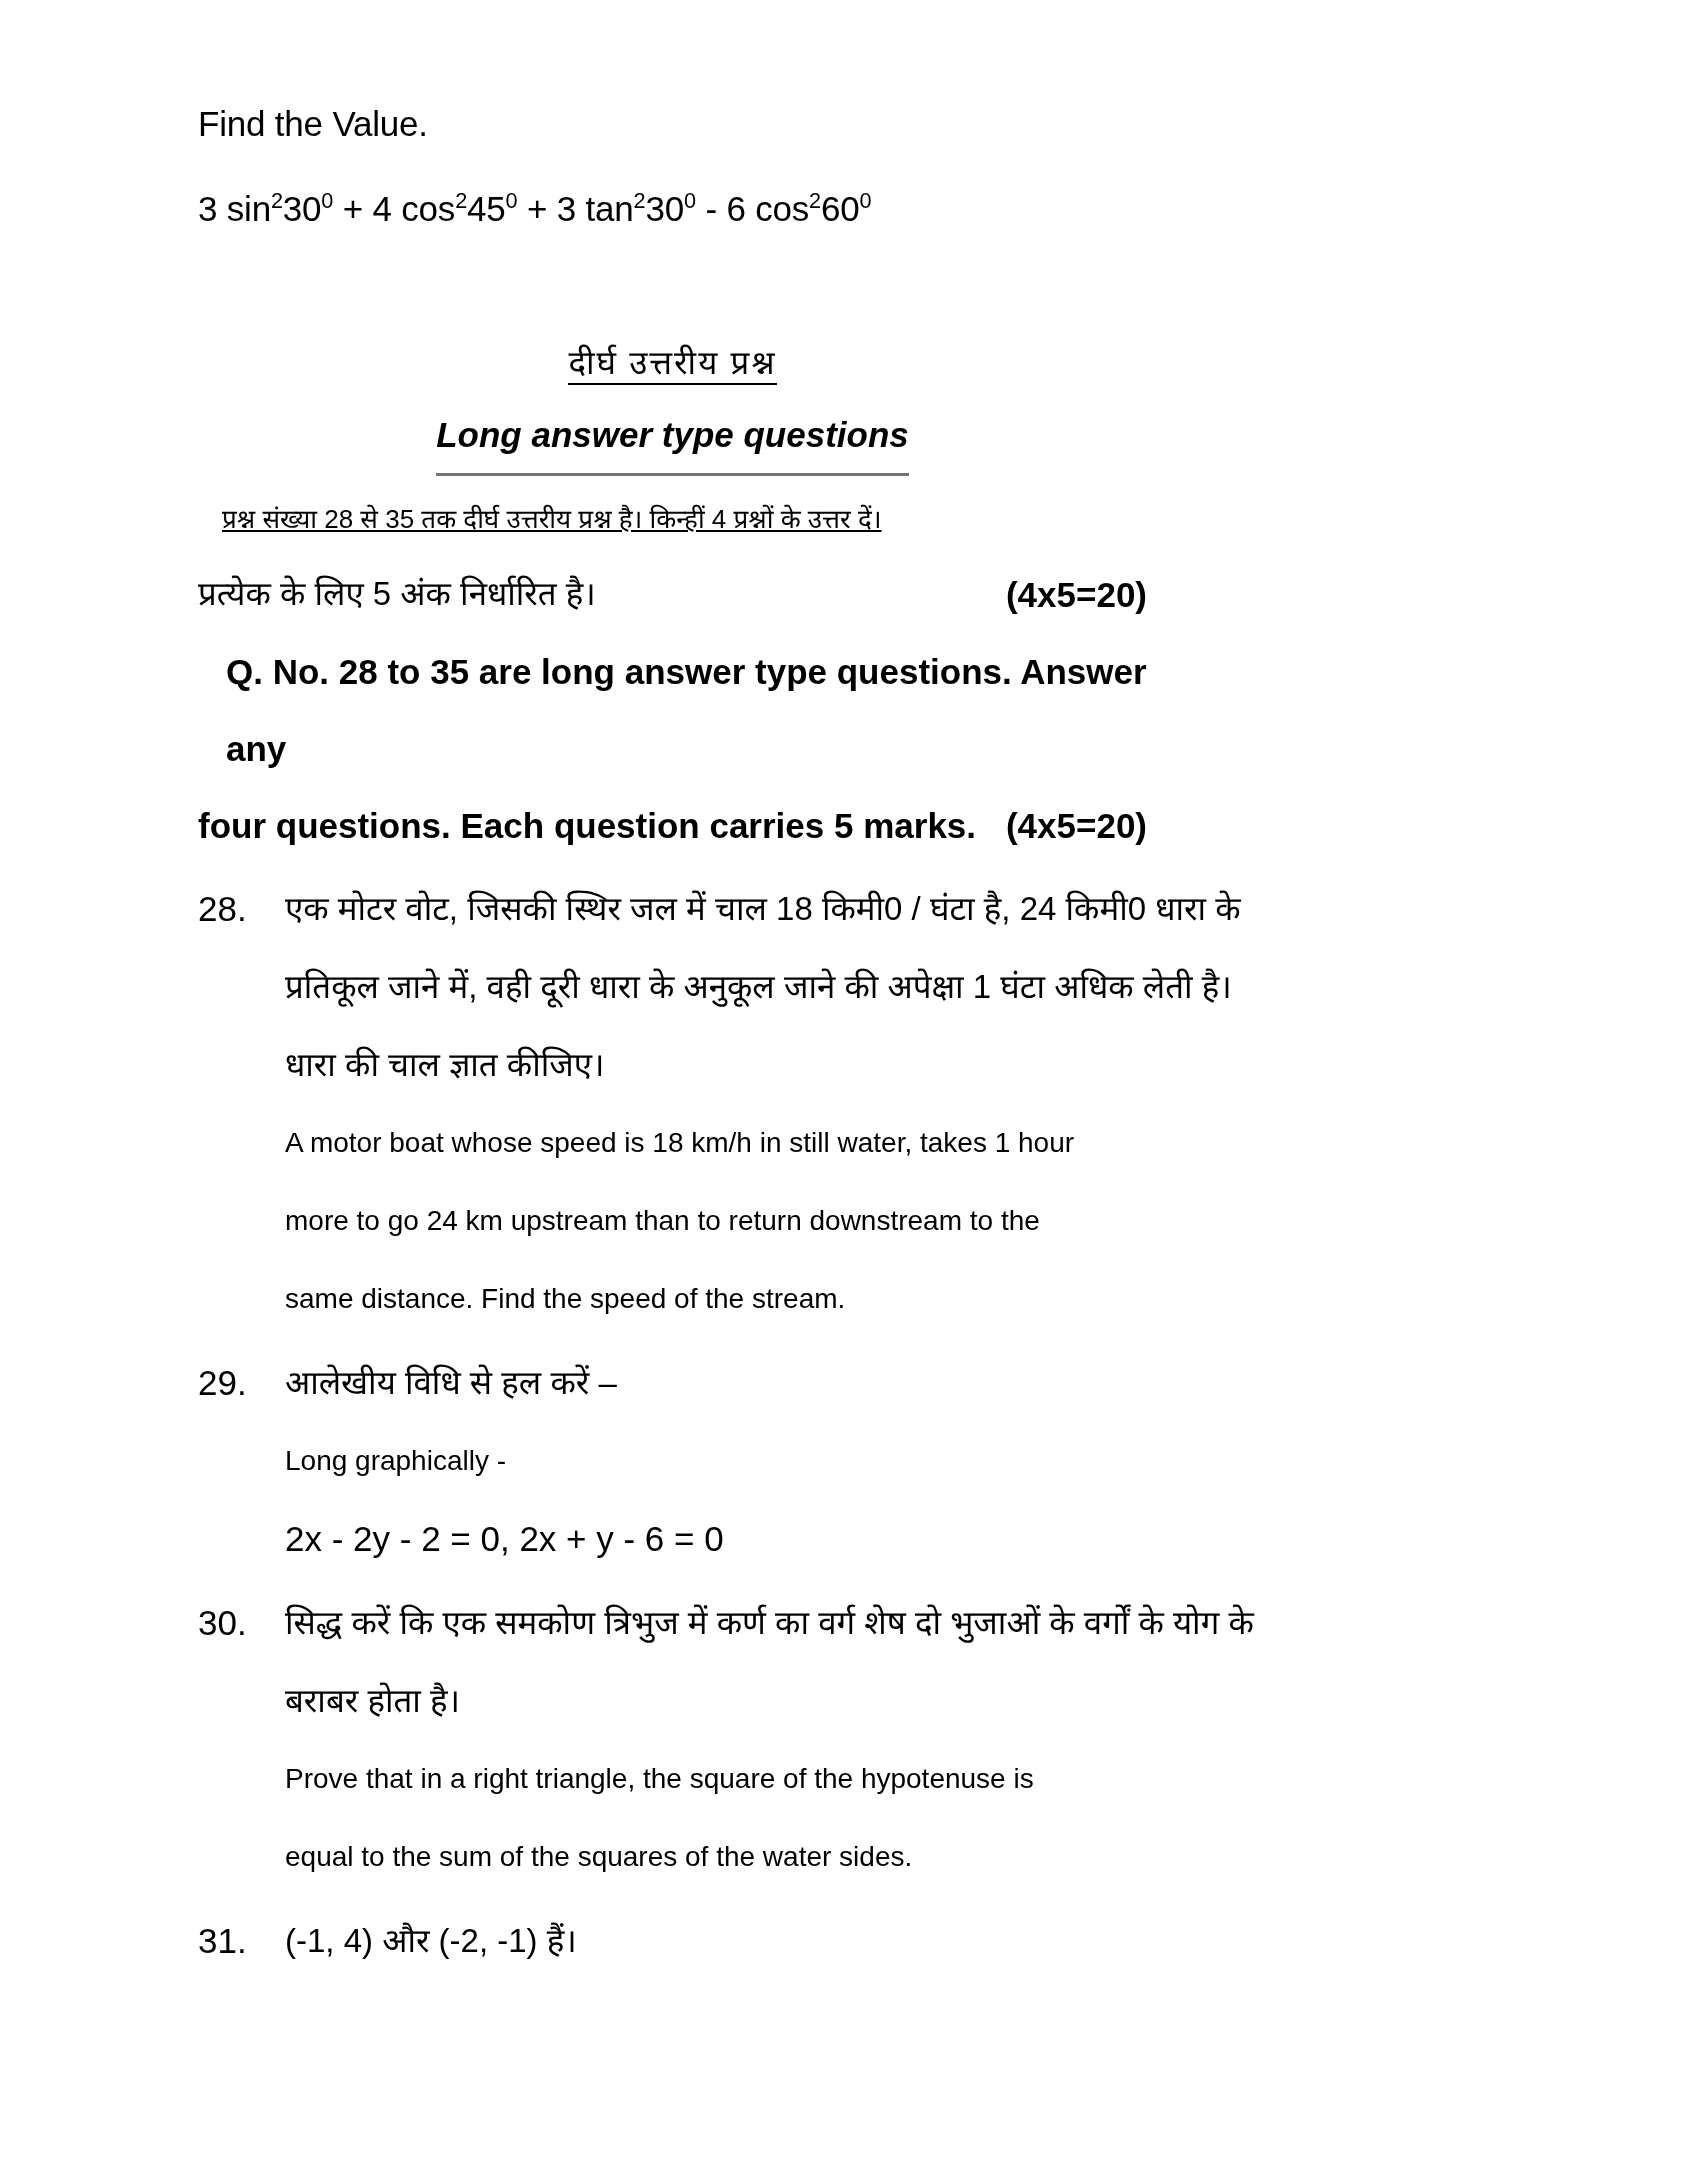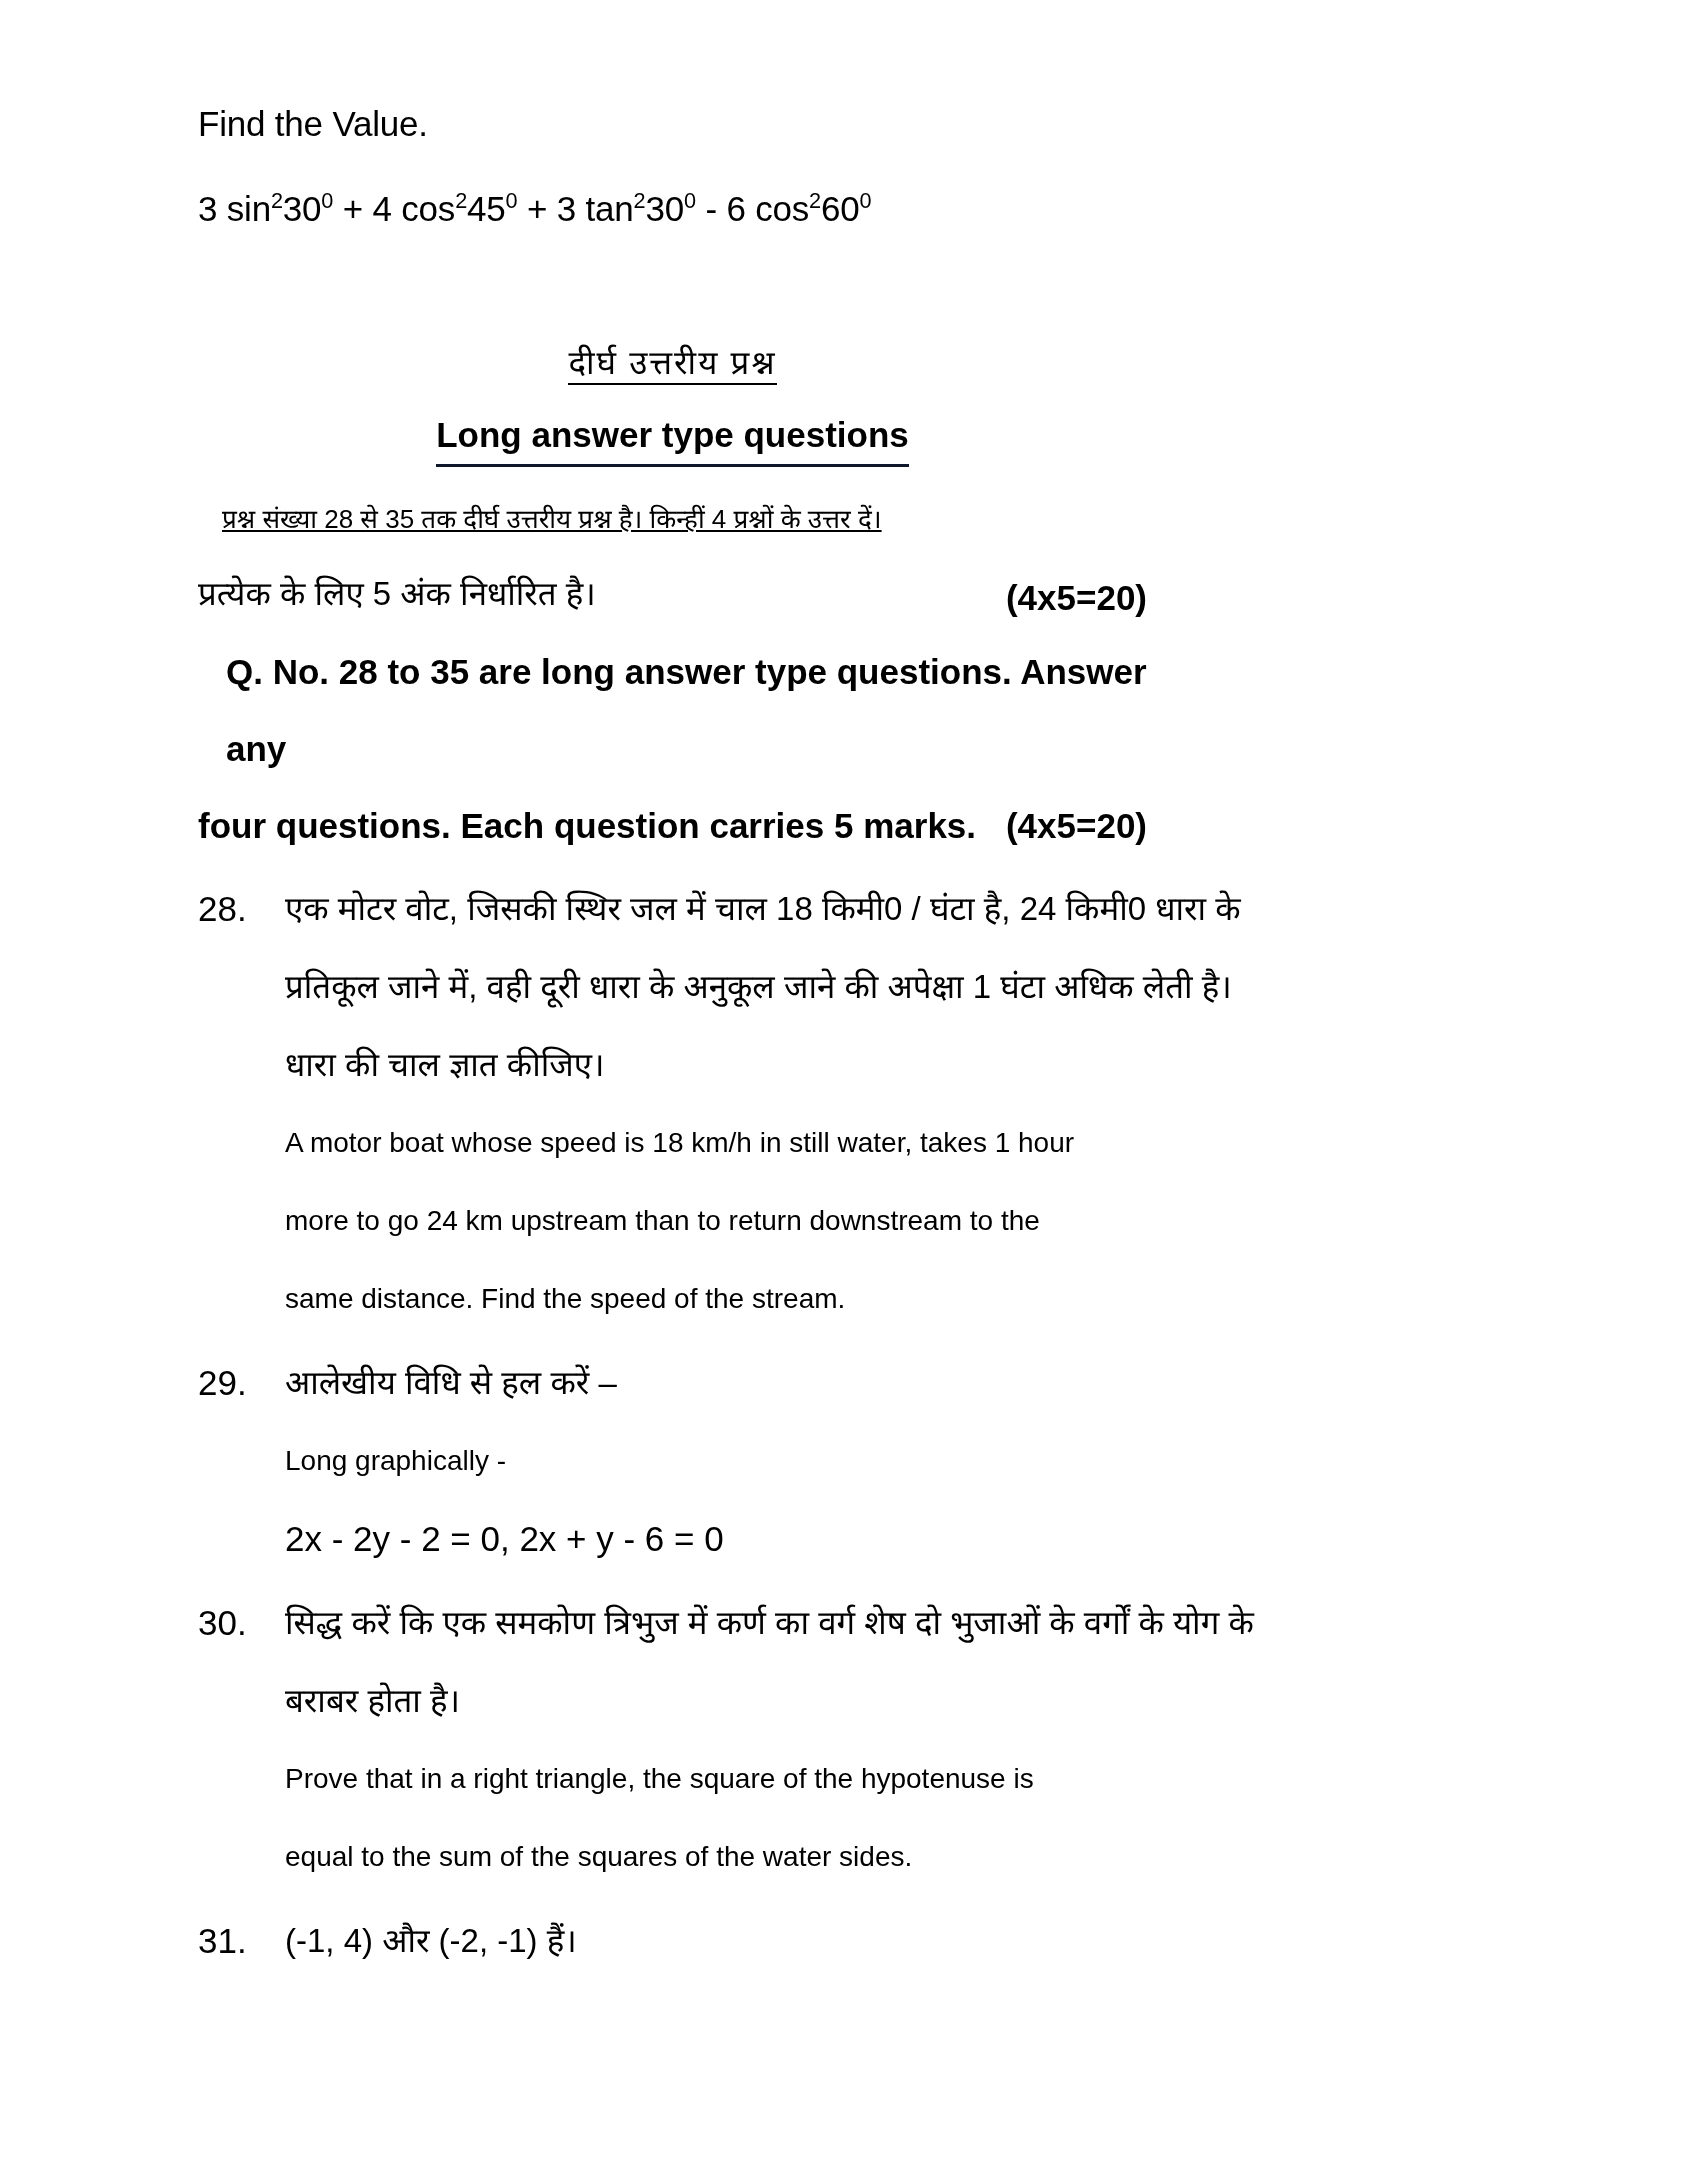--- a/index.html
+++ b/index.html
@@ -55,36 +55,37 @@
     padding-bottom: 2px;
   }
   .heading-en {
     text-align: center;
     font-size: 35px;
     font-weight: bold;
     margin-top: 26px;
     line-height: 46px;
   }
   .heading-en span {
-    border-bottom: 3px solid #0f172a;
-    padding-bottom: 10px;
+    border-bottom: 3px solid #737373;
+    padding-bottom: 19px;
+    font-style: italic;
   }
 
   
   .instr { margin-top: 26px; }
   .instr-hi-1 {
     font-size: 26px;
     line-height: 71px;
     padding-left: 24px;
     text-decoration: underline;
   }
   .instr-row {
     display: flex;
     justify-content: space-between;
-    align-items: flex-end;
+    align-items: center;
     line-height: 71px;
   }
   .instr-hi-2 { font-size: 33px; }
   .marks {
     font-size: 35px;
     font-weight: bold;
     white-space: nowrap;
   }
   .instr-en-1 {
     font-size: 35px;

